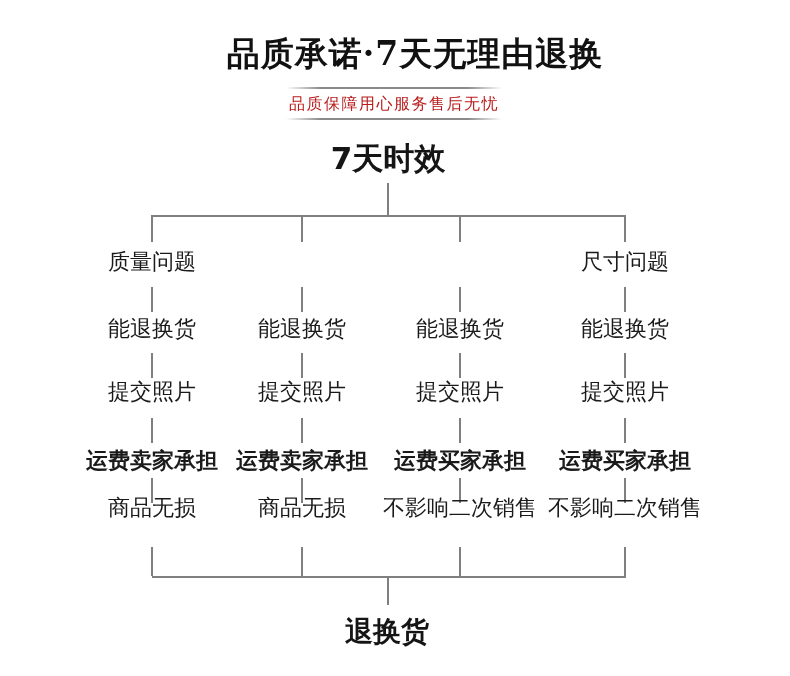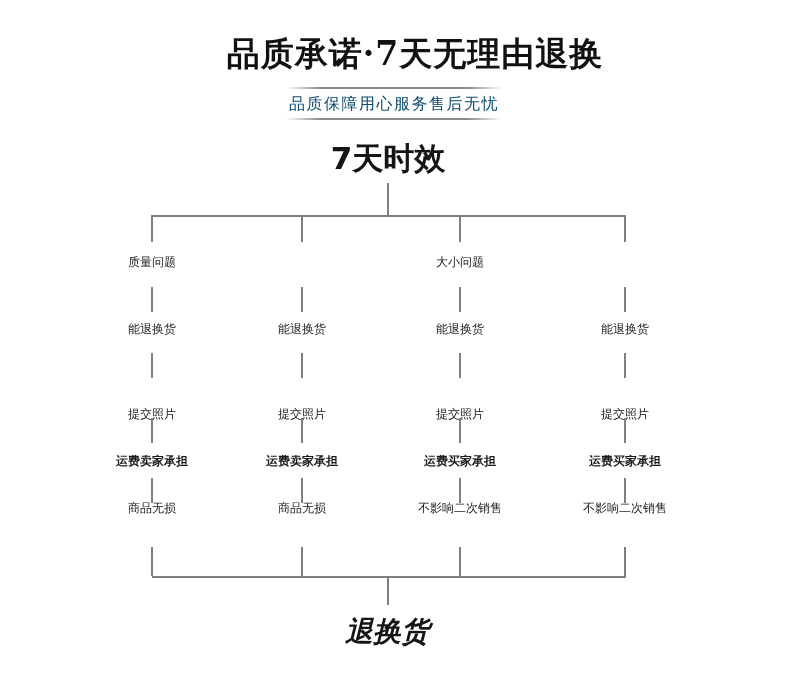--- a/index.html
+++ b/index.html
@@ -12,47 +12,47 @@
     font-family:"DejaVu Serif","Liberation Serif",serif;font-weight:700;
     font-size:33px;line-height:36px;color:#111;letter-spacing:1px;white-space:nowrap;
   }
   .subtitle{position:absolute;top:87px;left:394px;transform:translateX(-50%);width:216px;text-align:center;}
   .subtitle .rule{
     height:2px;
     background:linear-gradient(to right,rgba(130,130,130,0),#8a8a8a 16%,#8a8a8a 84%,rgba(130,130,130,0));
   }
   .subtitle .sub-text{
     font-family:"DejaVu Serif","Liberation Serif",serif;
-    font-size:16px;line-height:16px;letter-spacing:1.5px;color:#0c4a6e;padding:7px 0 6px;white-space:nowrap;
+    font-size:16px;line-height:16px;letter-spacing:1.5px;color:#b91c1c;padding:7px 0 6px;white-space:nowrap;
   }
   .root-label{
     position:absolute;top:143px;left:388px;transform:translateX(-50%);
     font-size:31px;line-height:30px;font-weight:600;color:#151515;white-space:nowrap;
   }
   .result-label{
     position:absolute;top:616px;left:387px;transform:translateX(-50%);
-    font-size:28px;line-height:32px;font-weight:700;color:#151515;white-space:nowrap;font-style:italic;
+    font-size:28px;line-height:32px;font-weight:700;color:#151515;white-space:nowrap;
   }
   .vline{position:absolute;width:2px;background:#7f7f7f;}
   .hline{position:absolute;height:2px;background:#7f7f7f;}
   .col{position:absolute;top:215px;width:170px;height:363px;transform:translateX(-50%);}
   .col .tick{position:absolute;left:50%;margin-left:-1px;width:2px;background:#7f7f7f;}
   .col .node{
     position:absolute;left:0;width:100%;text-align:center;
-    font-size:12px;line-height:20px;color:#1a1a1a;white-space:nowrap;
+    font-size:22px;line-height:20px;color:#1a1a1a;white-space:nowrap;
   }
   .t-top{top:0;height:27px;}
   .t-1{top:72px;height:25px;}
   .t-2{top:138px;height:25px;}
   .t-3{top:203px;height:25px;}
   .t-4{top:263px;height:25px;}
   .t-bottom{top:332px;height:29px;}
   .n-issue{top:37px;}
   .n-0{top:104px;}
-  .n-1{top:189px;}
+  .n-1{top:167px;}
   .n-2{top:236px;font-weight:bold;}
   .n-3{top:283px;}
 </style>
 </head>
 <body>
 
 <div class="canvas">
 
   <div class="title">品质承诺·7天无理由退换</div>
 
@@ -90,34 +90,34 @@
       <div class="node n-1">提交照片</div>
       <div class="tick t-3"></div>
       <div class="node n-2">运费卖家承担</div>
       <div class="tick t-4"></div>
       <div class="node n-3">商品无损</div>
       <div class="tick t-bottom"></div>
     </div>
 
     <div class="col" style="left:460px;">
       <div class="tick t-top"></div>
-      <div class="node n-issue">大小问题</div>
       <div class="tick t-1"></div>
       <div class="node n-0">能退换货</div>
       <div class="tick t-2"></div>
       <div class="node n-1">提交照片</div>
       <div class="tick t-3"></div>
       <div class="node n-2">运费买家承担</div>
       <div class="tick t-4"></div>
       <div class="node n-3">不影响二次销售</div>
       <div class="tick t-bottom"></div>
     </div>
 
     <div class="col" style="left:625px;">
       <div class="tick t-top"></div>
+      <div class="node n-issue">尺寸问题</div>
       <div class="tick t-1"></div>
       <div class="node n-0">能退换货</div>
       <div class="tick t-2"></div>
       <div class="node n-1">提交照片</div>
       <div class="tick t-3"></div>
       <div class="node n-2">运费买家承担</div>
       <div class="tick t-4"></div>
       <div class="node n-3">不影响二次销售</div>
       <div class="tick t-bottom"></div>
     </div>

